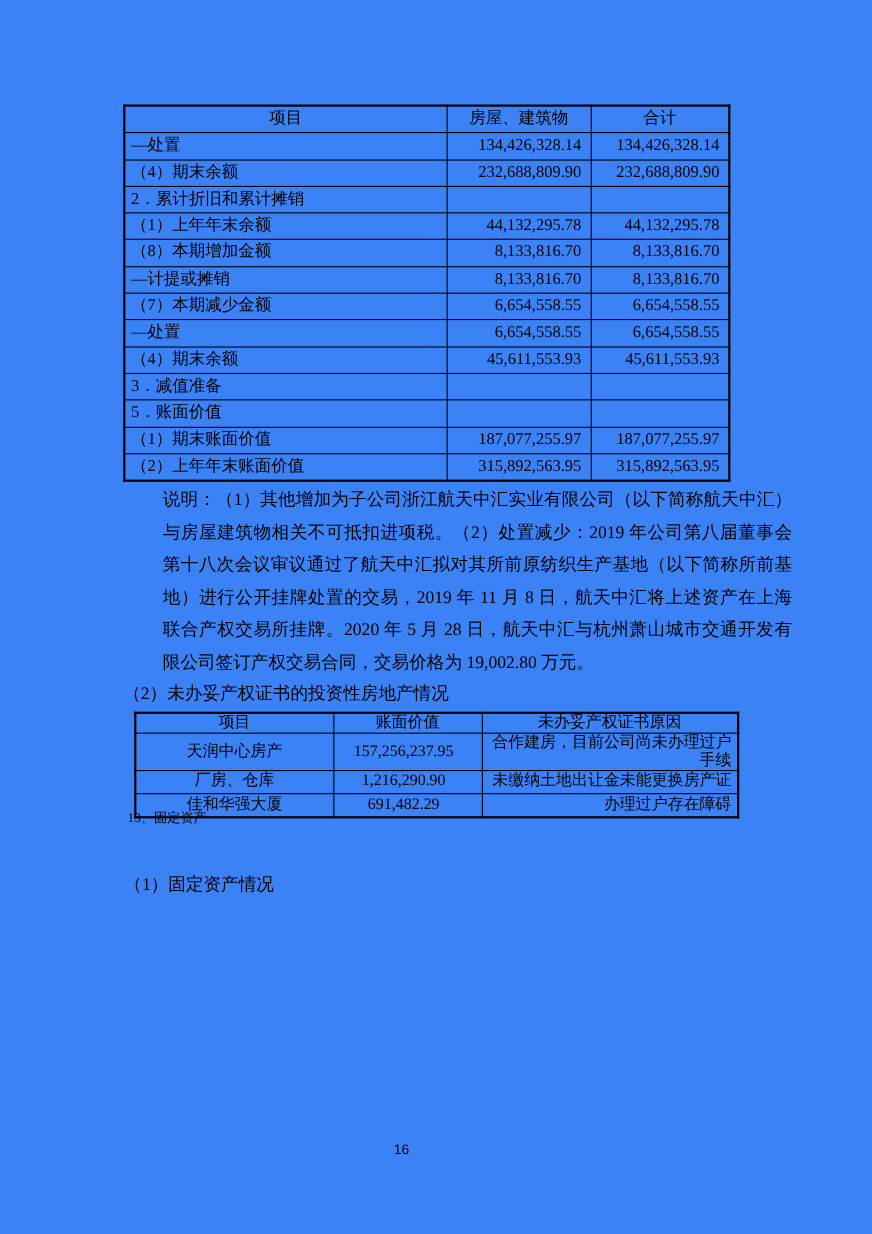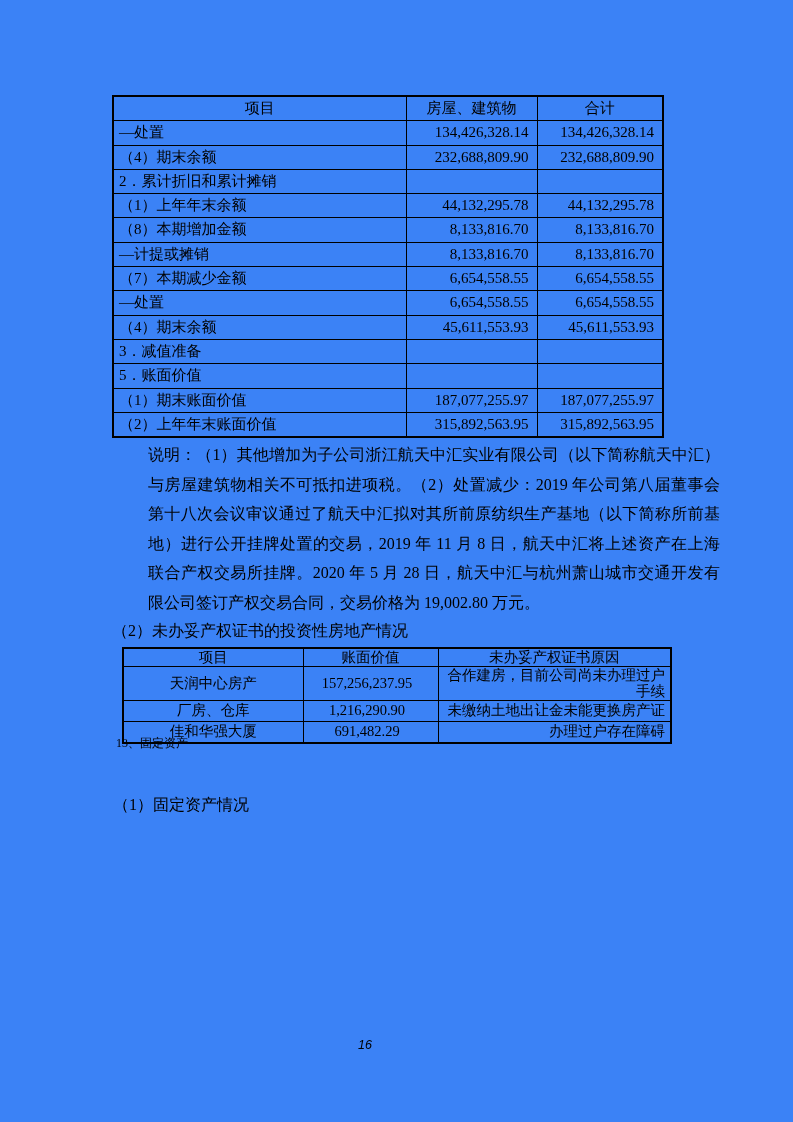--- a/index.html
+++ b/index.html
@@ -49,21 +49,21 @@
   .t2 .num { text-align:center; padding-right:7px; white-space:nowrap; }
   .t2 .reason { text-align:right; padding:1px 5px; }
 
   
   .h13 { position:absolute; left:116px; top:733px; font-size:12px; font-weight:normal; line-height:20px; }
   .h13sub { position:absolute; left:113px; top:795px; font-size:16px; line-height:20px; }
 
   
   .pageno {
     position:absolute; left:0; top:1038px; width:730px; text-align:center;
-    font-size:12.5px; font-family:"Liberation Sans","DejaVu Sans",sans-serif;font-style:italic;
+    font-size:12.5px; font-family:"Liberation Sans","DejaVu Sans",sans-serif;
   }
 </style>
 </head>
 <body>
 
 <div class="page">
 
   <table class="t1">
     <colgroup>
         <col style="width:293px">

